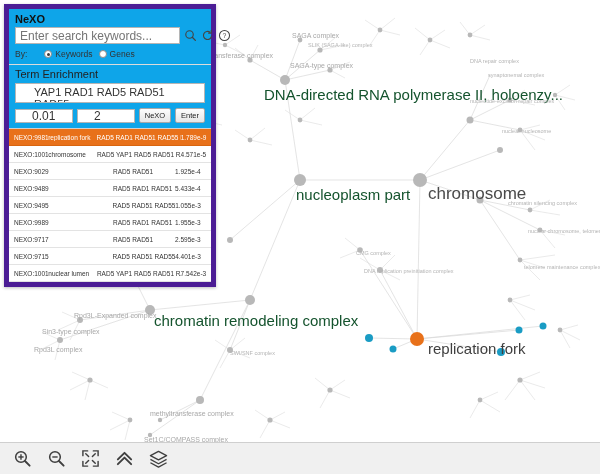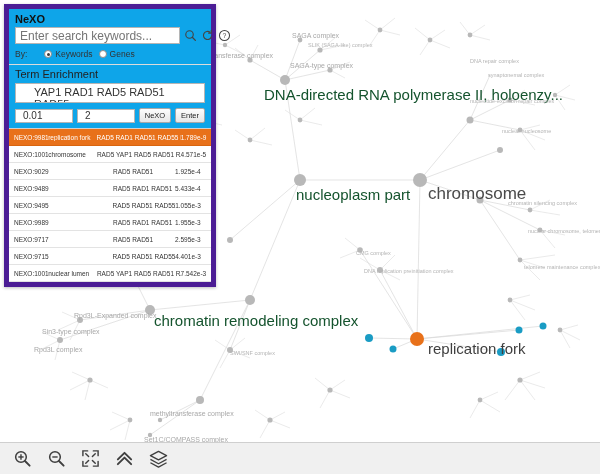--- a/index.html
+++ b/index.html
@@ -122,22 +122,22 @@
   .controls-row {
     display: flex;
     align-items: center;
     gap: 4px;
     padding: 0 6px 5px 6px;
   }
   .ctrl-input {
     height: 14px;
     border: 1px solid #b5b5b5;
     background: #fff;
-    font-size: 10px;
-    padding: 0 7px;
+    font-size: 12px;
+    padding: 0 16px;
     color: #333;
     font-family: "Liberation Sans", sans-serif;
   }
   .ctrl-input.a { width: 58px; }
   .ctrl-input.b { width: 58px; }
   .btn {
     height: 15px;
     min-width: 30px;
     border: 1px solid #a8a8a8;
     border-radius: 2px;

